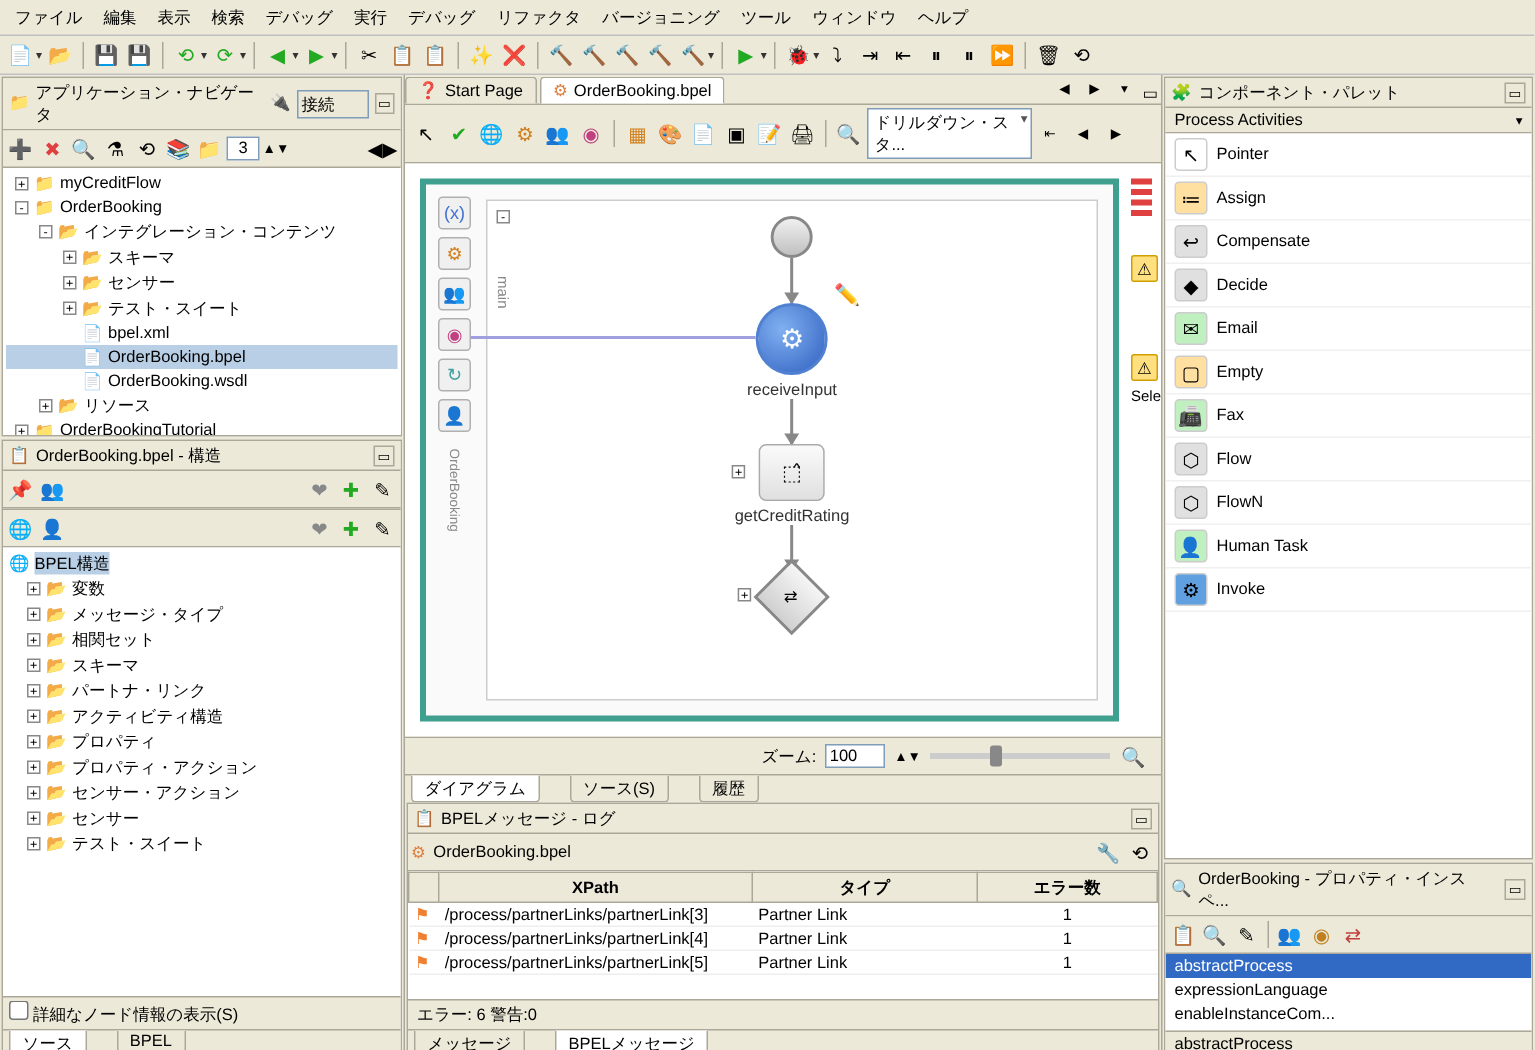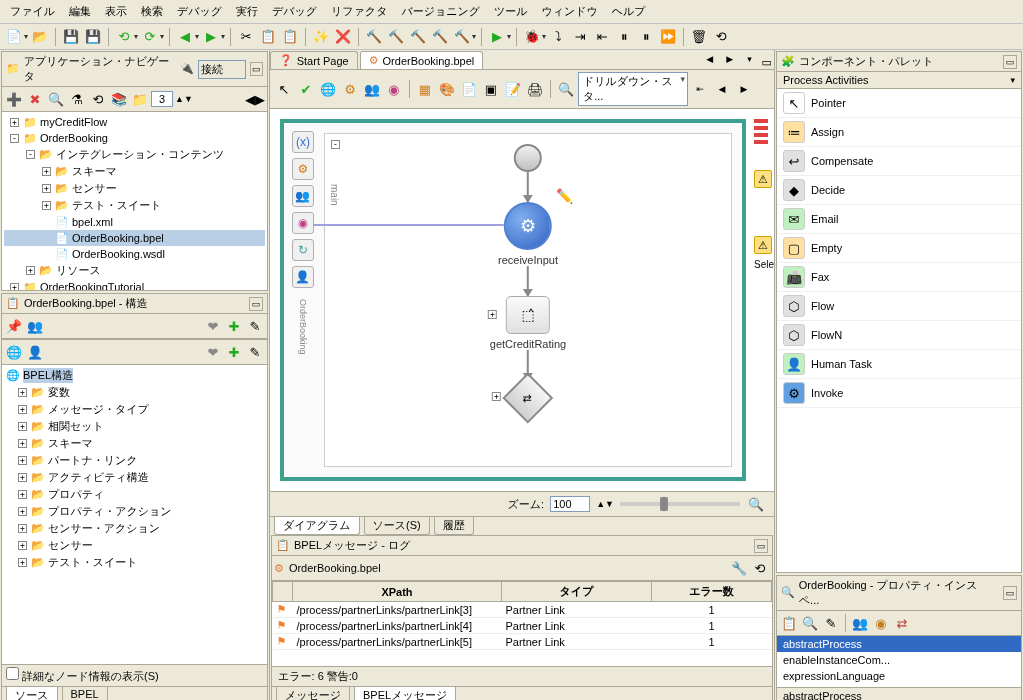--- a/index.html
+++ b/index.html
@@ -29,21 +29,21 @@
 .tree-toggle { width: 9px; height: 9px; border: 1px solid #888; background: white; font-size: 8px; line-height: 7px; text-align: center; margin-right: 4px; cursor: pointer; font-family: monospace; }
 .tree-indent { display: inline-block; }
 .tree-icon { width: 14px; height: 14px; margin-right: 3px; display: inline-flex; align-items: center; justify-content: center; font-size: 11px; }
 .folder { color: #e8c040; }
 .selected { background: #b8cfe5; }
 
 .tabs { display: flex; background: #ece9d8; border-bottom: 1px solid #aca899; height: 20px; align-items: flex-end; }
 .tab { padding: 2px 8px; border: 1px solid #aca899; background: #ece9d8; border-bottom: none; margin-right: 2px; cursor: pointer; display: flex; align-items: center; gap: 4px; font-size: 11px; border-radius: 3px 3px 0 0; }
 .tab.active { background: white; position: relative; z-index: 1; }
 .bottom-tabs { display: flex; background: #ece9d8; border-top: 1px solid #aca899; height: 18px; align-items: flex-start; padding-left: 4px; }
-.btab { padding: 1px 8px; border: 1px solid #aca899; border-top: none; background: #ece9d8; margin-right: 4px; cursor: pointer; font-size: 11px; border-radius: 0 0 3px 3px; }
+.btab { padding: 1px 8px; border: 1px solid #aca899; border-top: none; background: #ece9d8; margin-right: 20px; cursor: pointer; font-size: 11px; border-radius: 0 0 3px 3px; }
 .btab.active { background: white; }
 
 .editor-toolbar { background: #ece9d8; border-bottom: 1px solid #aca899; padding: 2px 4px; display: flex; gap: 2px; align-items: center; }
 .diagram-area { flex: 1; background: white; position: relative; overflow: hidden; }
 .diagram-frame { position: absolute; left: 10px; top: 10px; right: 28px; bottom: 10px; border: 4px solid #40a090; background: #fafafa; }
 .diagram-content { position: absolute; left: 40px; top: 10px; right: 10px; bottom: 10px; background: white; border: 1px solid #ccc; }
 .side-stencil { position: absolute; left: 4px; top: 8px; width: 30px; display: flex; flex-direction: column; gap: 5px; align-items: center; }
 .stencil-btn { width: 22px; height: 22px; border: 1px solid #b0b0b0; background: #f0f0f0; border-radius: 3px; display: flex; align-items: center; justify-content: center; font-size: 12px; cursor: pointer; }
 
 .process-flow { position: absolute; left: 50%; transform: translateX(-50%); top: 10px; display: flex; flex-direction: column; align-items: center; }
@@ -597,20 +597,20 @@
         <span class="tb-btn" style="color:#e04040">🔍</span>
         <span class="tb-btn">✎</span>
         <span class="tb-sep"></span>
         <span class="tb-btn" style="color:#40a0a0">👥</span>
         <span class="tb-btn" style="color:#c08020">◉</span>
         <span class="tb-btn" style="color:#c04040">⇄</span>
       </div>
       <div class="panel-body">
         <div class="prop-list" id="prop-rows">
             <div class="prop-row sel">abstractProcess</div>
+            <div class="prop-row">expressionLanguage</div>
             <div class="prop-row">enableInstanceCom...</div>
-            <div class="prop-row">expressionLanguage</div>
           </div>
       </div>
       <div style="background:#ece9d8;border-top:1px solid #aca899;padding:2px 6px;font-size:11px">abstractProcess</div>
     </div>
   </div>
 </div>
 
 </body></html>

